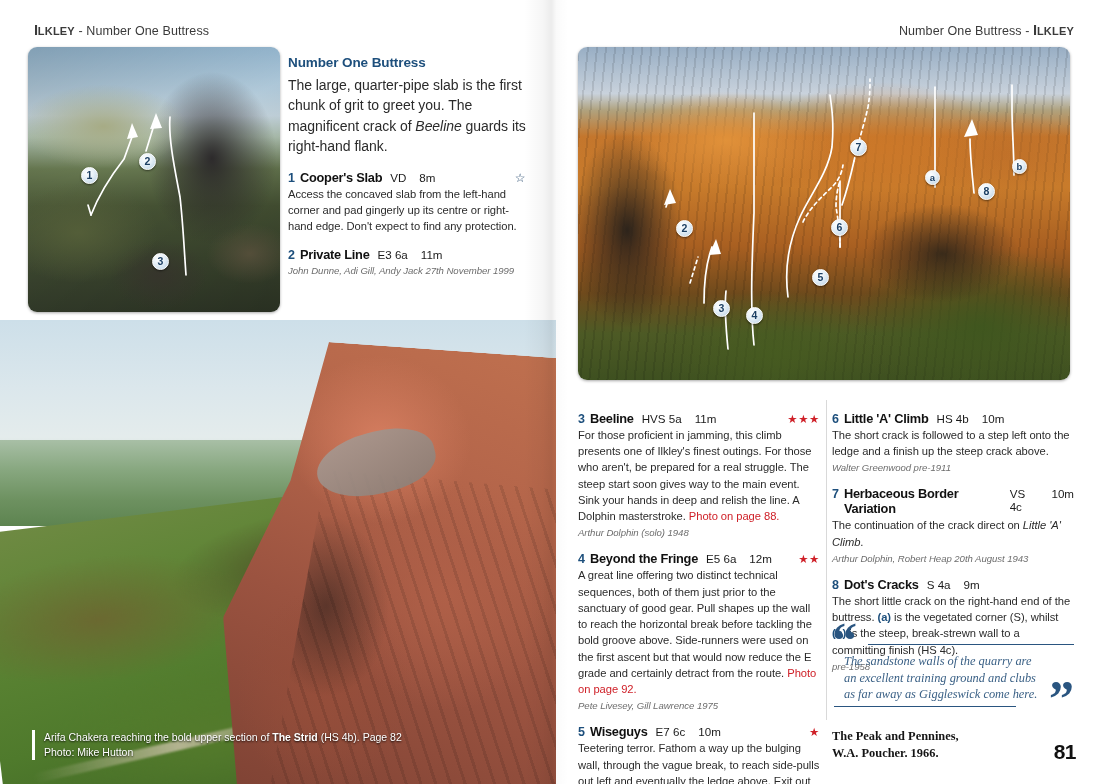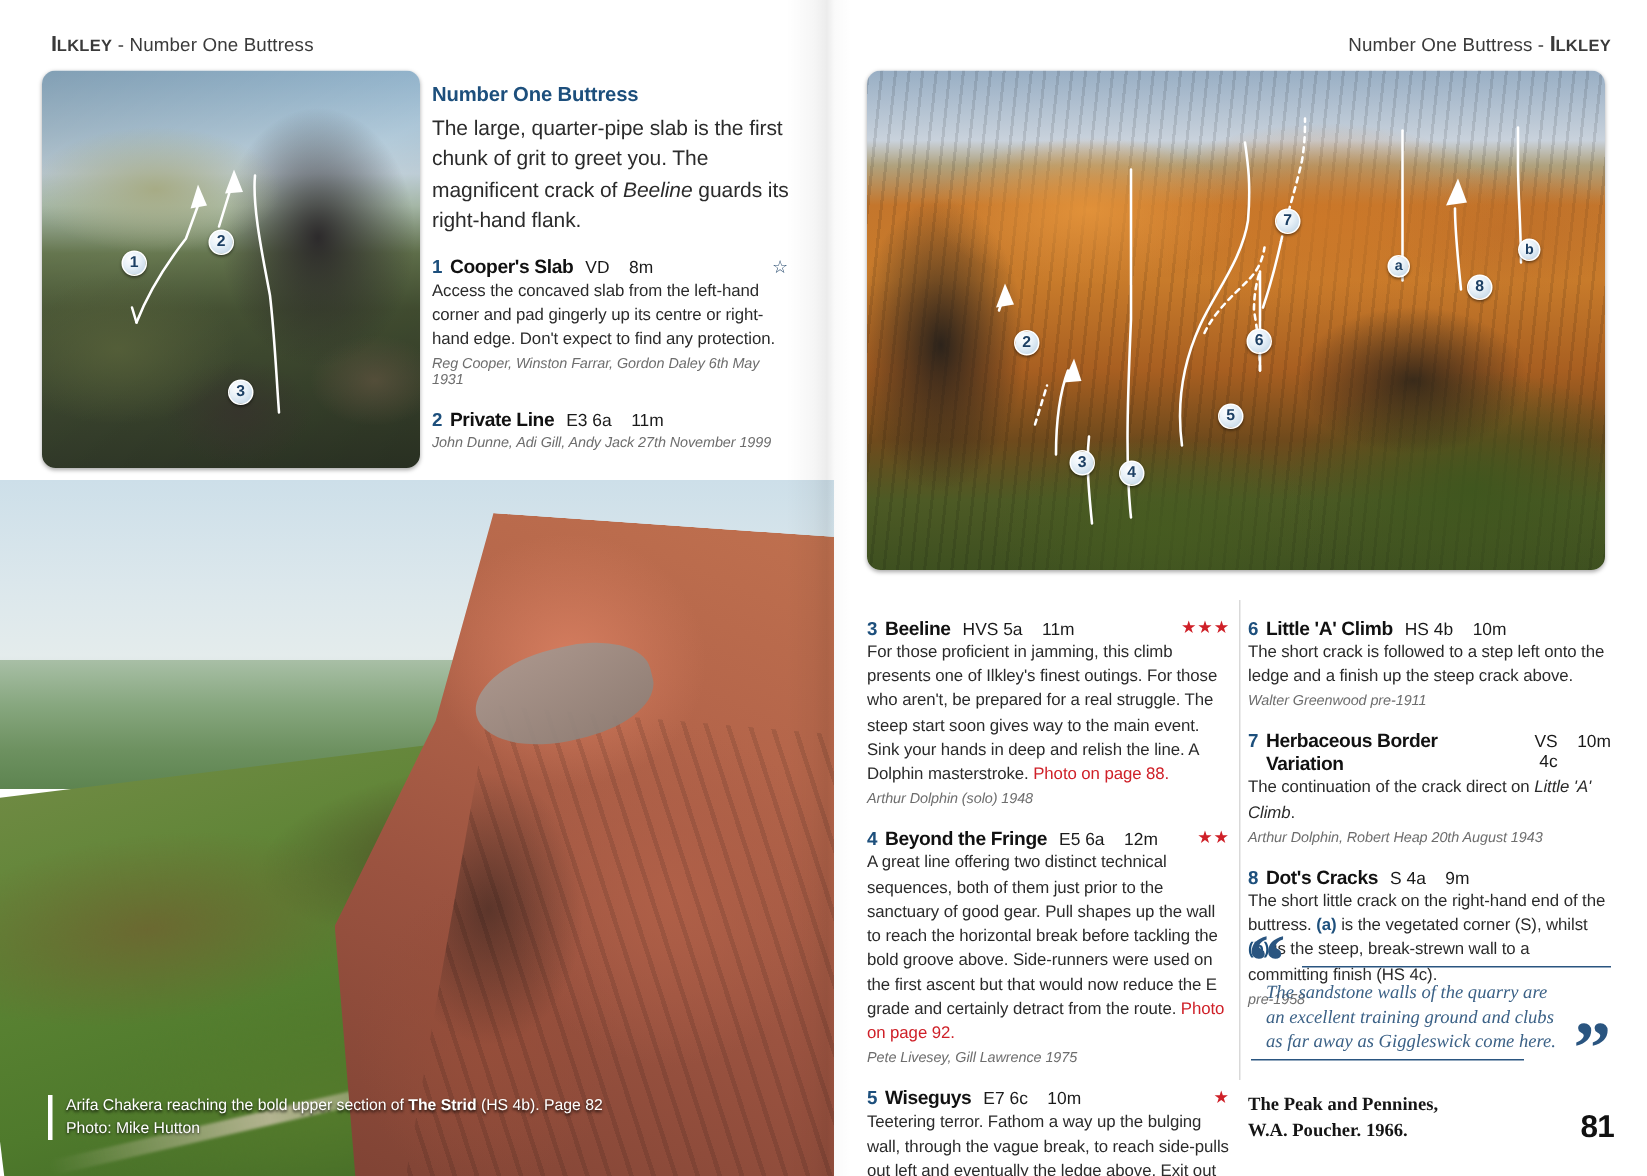--- a/index.html
+++ b/index.html
@@ -170,21 +170,21 @@
   .body-txt i { font-style: italic; }
 
   
   .route { position: relative; margin-top: 13px; }
   .route-head {
     display: flex; align-items: baseline; gap: 5px; margin-bottom: 1px;
     position: relative;
   }
   .r-num { color: #1d4f7c; font-size: 12.5px; font-weight: 700; }
   .r-name { color: #111111; font-size: 12.8px; font-weight: 700; letter-spacing: -.25px; }
-  .r-grade { color: #1a1a1a; font-size: 11.6px; margin-left: 3px; text-align: right; }
+  .r-grade { color: #1a1a1a; font-size: 11.6px; margin-left: 3px; }
   .r-len { color: #1a1a1a; font-size: 11.6px; margin-left: 8px; }
   .r-stars {
     position: absolute; right: 0; bottom: 1px;
     color: #cf2028; font-size: 11.5px; letter-spacing: .6px; line-height: 1;
   }
   .r-stars.hollow { color: #2c4f72; font-size: 12px; }
   .r-desc { color: #2b2b2b; font-size: 11.2px; line-height: 1.45; letter-spacing: -.05px; }
   .r-desc i { font-style: italic; }
   .r-xref { color: #cf2028; }
   .r-ab { color: #1d4f7c; font-weight: 700; }
@@ -270,21 +270,20 @@
       <div id="routes-left-host">
           <div class="route">
             <div class="route-head">
               <span class="r-num">1</span>
               <span class="r-name">Cooper's Slab</span>
               <span class="r-grade">VD</span>
               <span class="r-len">8m</span>
               <span class="r-stars hollow">☆</span>
             </div>
             <div class="r-desc"><span>Access the concaved slab from the left-hand corner and pad gingerly up its centre or right-hand edge. Don't expect to find any protection.</span></div>
-            <div class="r-fa">Reg Cooper, Winston Farrar, Gordon Daley   6th May 1931</div>
           </div>
           <div class="route">
             <div class="route-head">
               <span class="r-num">2</span>
               <span class="r-name">Private Line</span>
               <span class="r-grade">E3 6a</span>
               <span class="r-len">11m</span>
             </div>
             <div class="r-fa">John Dunne, Adi Gill, Andy Jack   27th November 1999</div>
           </div>

